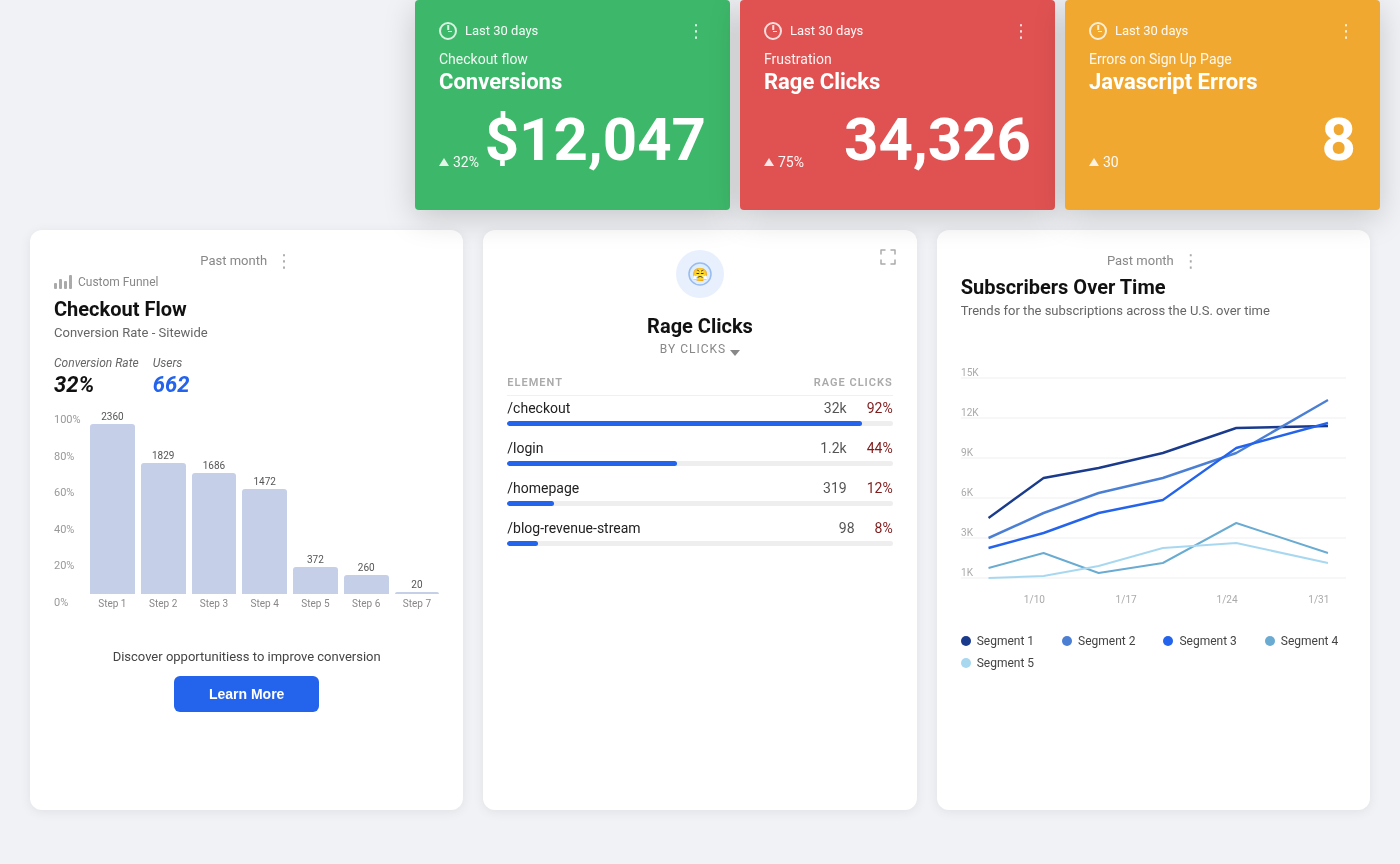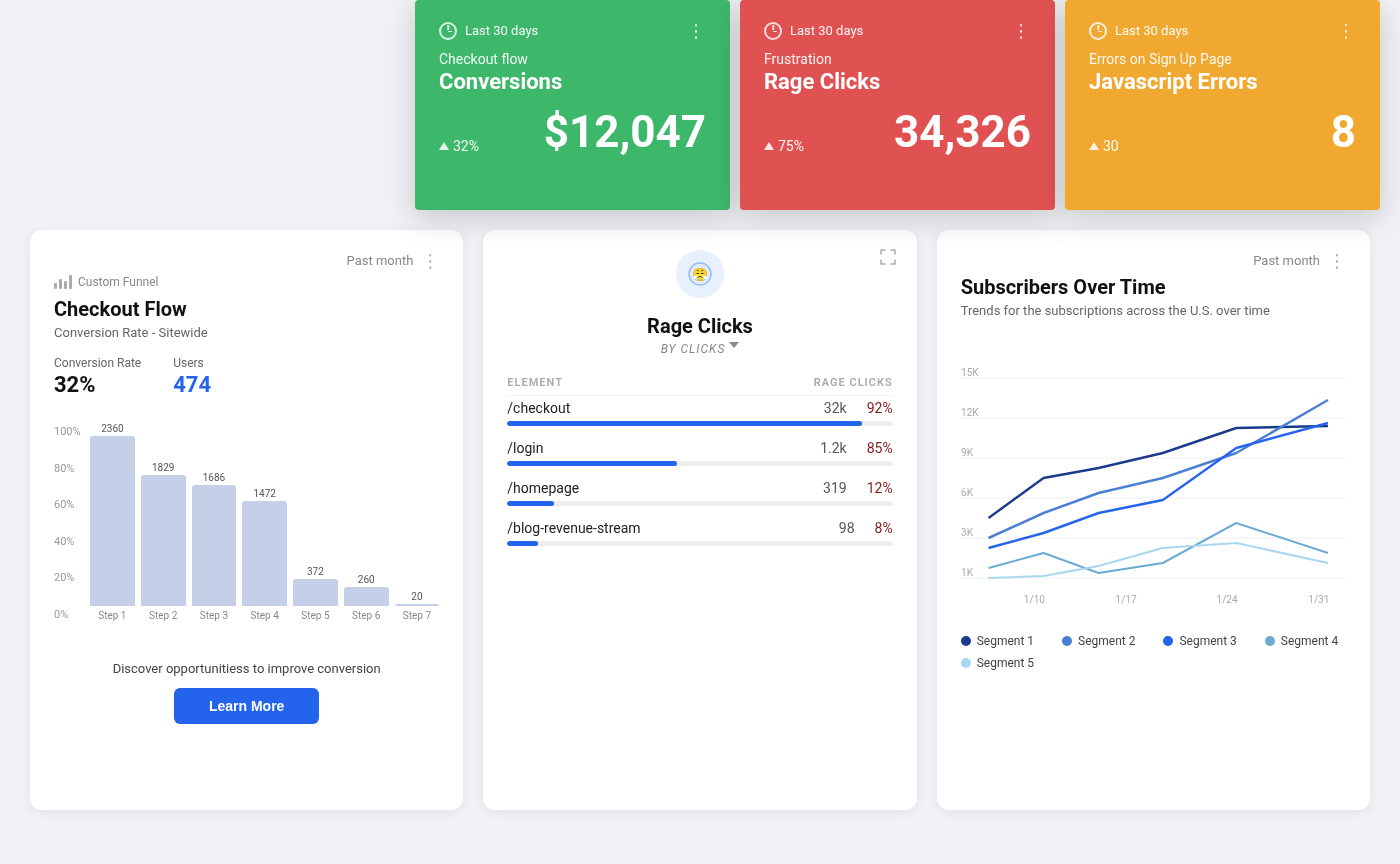--- a/index.html
+++ b/index.html
@@ -94,21 +94,21 @@
       opacity: 0.95;
     }
     .card-change .arrow-up {
       width: 0; height: 0;
       border-left: 5px solid transparent;
       border-right: 5px solid transparent;
       border-bottom: 8px solid rgba(255,255,255,0.9);
       display: inline-block;
     }
     .card-big-value {
-      font-size: 44px;
+      font-size: 60px;
       font-weight: 700;
       line-height: 1;
     }
 
     
     .bottom-cards {
       display: flex;
       gap: 20px;
       position: absolute;
       top: 230px;
@@ -122,21 +122,21 @@
       box-shadow: 0 2px 12px rgba(0,0,0,0.07);
       flex: 1;
       padding: 20px 24px 24px;
       position: relative;
       min-height: 580px;
     }
 
     .panel-header {
       display: flex;
       align-items: center;
-      justify-content: flex-end;
+      justify-content: center;
       margin-bottom: 4px;
     }
     .panel-date { font-size: 13px; color: #888; }
     .panel-dots { font-size: 18px; color: #aaa; cursor: pointer; }
 
     .panel-icon-row {
       display: flex;
       align-items: center;
       gap: 6px;
       margin-bottom: 8px;
@@ -154,22 +154,23 @@
       border-radius: 1px;
     }
     .panel-tag { font-size: 12px; color: #888; }
 
     .panel-title { font-size: 20px; font-weight: 700; color: #111; margin-bottom: 4px; }
     .panel-subtitle { font-size: 13px; color: #666; margin-bottom: 16px; }
 
     
     .metrics-row {
       display: flex;
-      gap: 32px;
-      margin-bottom: 28px;
+      gap: 14px;
+      margin-bottom: 16px;
+      font-style: italic;
     }
     .metric-item label { font-size: 12px; color: #666; display: block; margin-bottom: 2px; }
     .metric-item .val { font-size: 22px; font-weight: 700; color: #111; }
     .metric-item .val.blue { color: #2463eb; }
 
     
     .bar-chart-container {
       position: relative;
       height: 220px;
       margin-bottom: 12px;
@@ -237,29 +238,28 @@
       border-radius: 50%;
       background: #e8f0fe;
       display: inline-flex;
       align-items: center;
       justify-content: center;
       margin-bottom: 6px;
     }
     .rage-panel-title { font-size: 20px; font-weight: 700; text-align: center; color: #111; margin-bottom: 4px; }
     .by-clicks-row {
       display: flex;
-      align-items: flex-start;
+      align-items: flex-end;
       justify-content: center;
       gap: 4px;
       font-size: 12px;
       color: #888;
       letter-spacing: 1px;
       margin-bottom: 20px;
       cursor: pointer;
-      font-style: italic;
     }
     .chevron-down {
       width: 0; height: 0;
       border-left: 5px solid transparent;
       border-right: 5px solid transparent;
       border-top: 6px solid #888;
       display: inline-block;
     }
 
     .rage-table-header {
@@ -409,21 +409,21 @@
     <div class="panel-title">Checkout Flow</div>
     <div class="panel-subtitle">Conversion Rate - Sitewide</div>
 
     <div class="metrics-row">
       <div class="metric-item">
         <label>Conversion Rate</label>
         <div class="val">32%</div>
       </div>
       <div class="metric-item">
         <label>Users</label>
-        <div class="val blue">474</div>
+        <div class="val blue">662</div>
       </div>
     </div>
 
     <div class="bar-chart-container">
       <div class="bar-chart-y-labels">
         <span>100%</span>
         <span>80%</span>
         <span>60%</span>
         <span>40%</span>
         <span>20%</span>
@@ -509,21 +509,21 @@
       </div>
       <div class="rage-bar-track">
         <div class="rage-bar-fill" style="width:92%"></div>
       </div>
     </div>
         <div class="rage-row">
       <div class="rage-row-data">
         <span class="rage-element">/login</span>
         <div class="rage-right">
           <span class="rage-count">1.2k</span>
-          <span class="rage-pct">85%</span>
+          <span class="rage-pct">44%</span>
         </div>
       </div>
       <div class="rage-bar-track">
         <div class="rage-bar-fill" style="width:44%"></div>
       </div>
     </div>
         <div class="rage-row">
       <div class="rage-row-data">
         <span class="rage-element">/homepage</span>
         <div class="rage-right">

